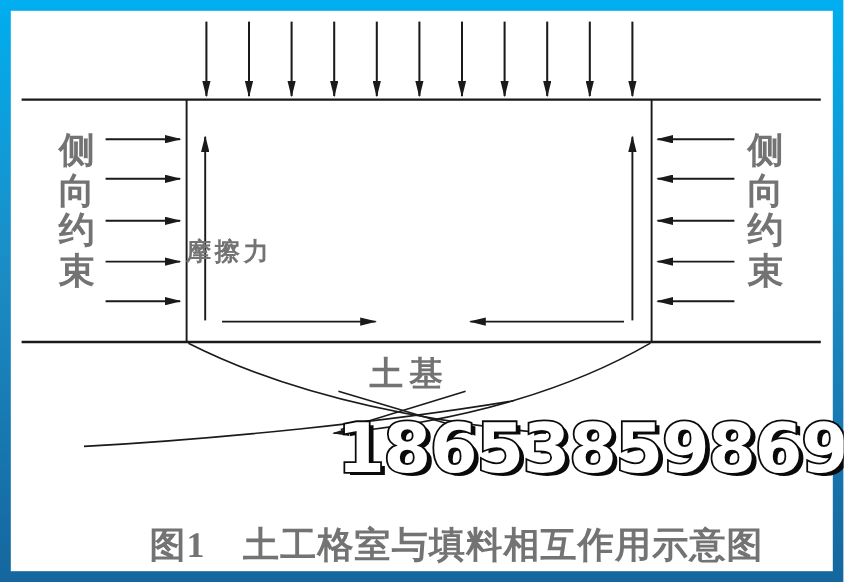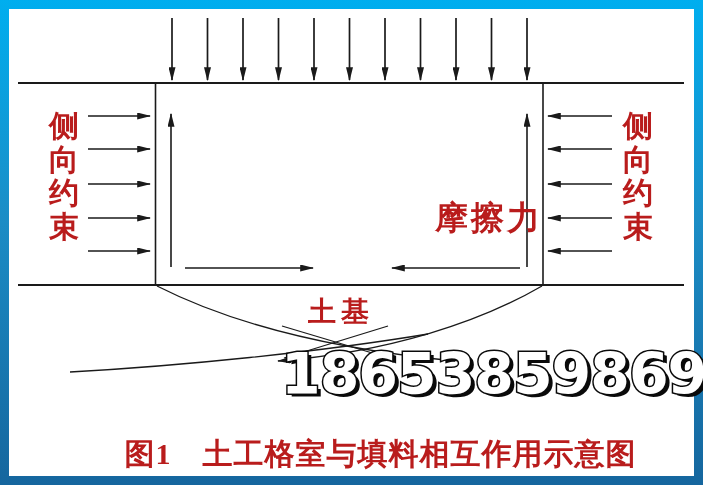--- a/index.html
+++ b/index.html
@@ -11,30 +11,30 @@
   
   .frame{
     position:absolute;left:0;top:0;width:703px;height:485px;
     background:linear-gradient(180deg,#00aeef 0%,#1b8dc6 45%,#15669e 100%);
   }
   .canvas{
     position:absolute;left:9px;top:9px;width:685px;height:467px;
     background:#ffffff;
   }
   svg.linework{position:absolute;left:0;top:0;width:703px;height:485px;}
-  .lbl{position:absolute;color:#b91c1c;}
+  .lbl{position:absolute;color:#737373;}
   .constraint{
     width:34px;font-size:30px;line-height:33.5px;font-weight:600;
     text-align:center;word-break:break-all;letter-spacing:0;
   }
   .constraint.left{left:47px;top:109px;}
   .constraint.right{left:621px;top:109px;}
   .friction{
-    left:155px;top:196px;width:388px;text-align:right;
-    font-size:33px;font-weight:600;letter-spacing:3px;font-family:Liberation Mono, monospace;
+    left:155px;top:196px;width:388px;text-align:left;
+    font-size:21px;font-weight:600;letter-spacing:3px;font-family:Liberation Mono, monospace;
   }
   .subgrade{
     left:308px;top:293px;font-size:28px;font-weight:600;letter-spacing:5px;
   }
   .watermark{
     left:281px;top:341px;width:430px;
     font-family:"DejaVu Sans", sans-serif;
     font-size:57px;font-weight:bold;letter-spacing:-1px;
     color:#ffffff;
     -webkit-text-stroke:3px #0a0a0a;

